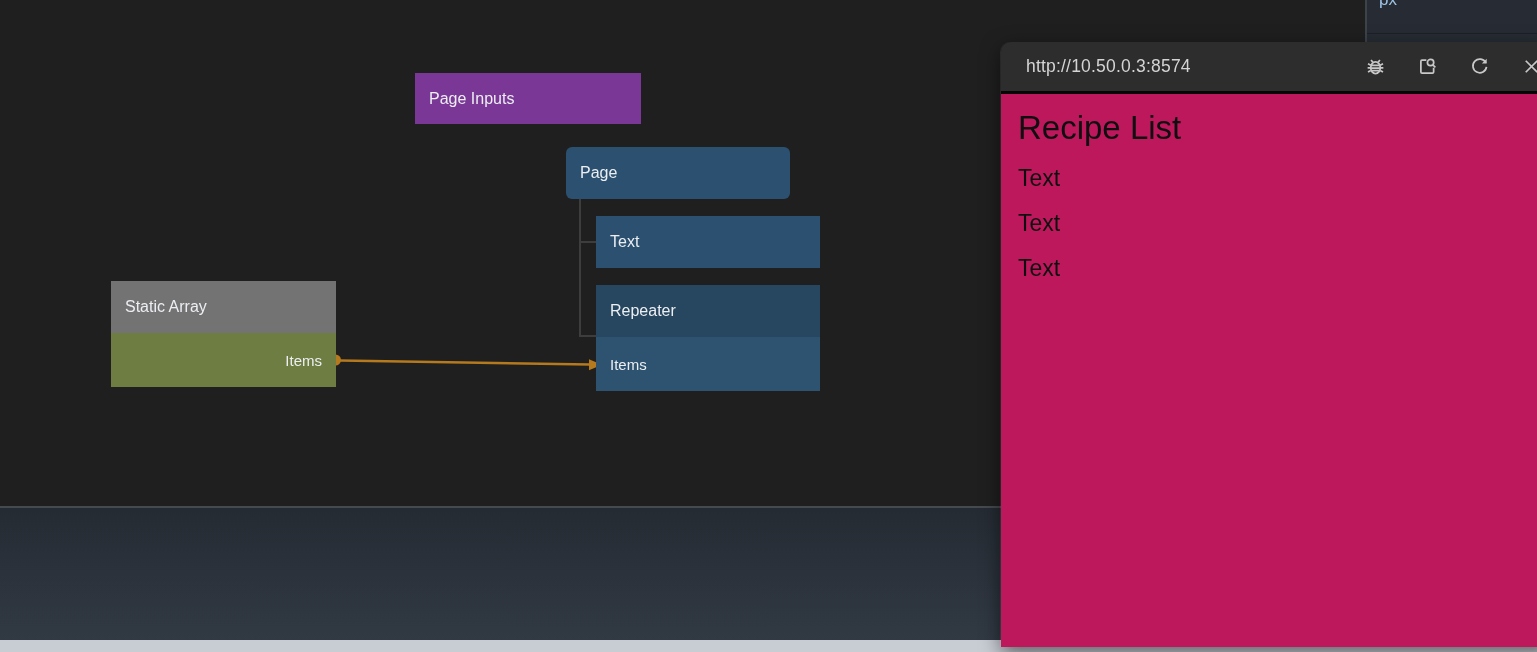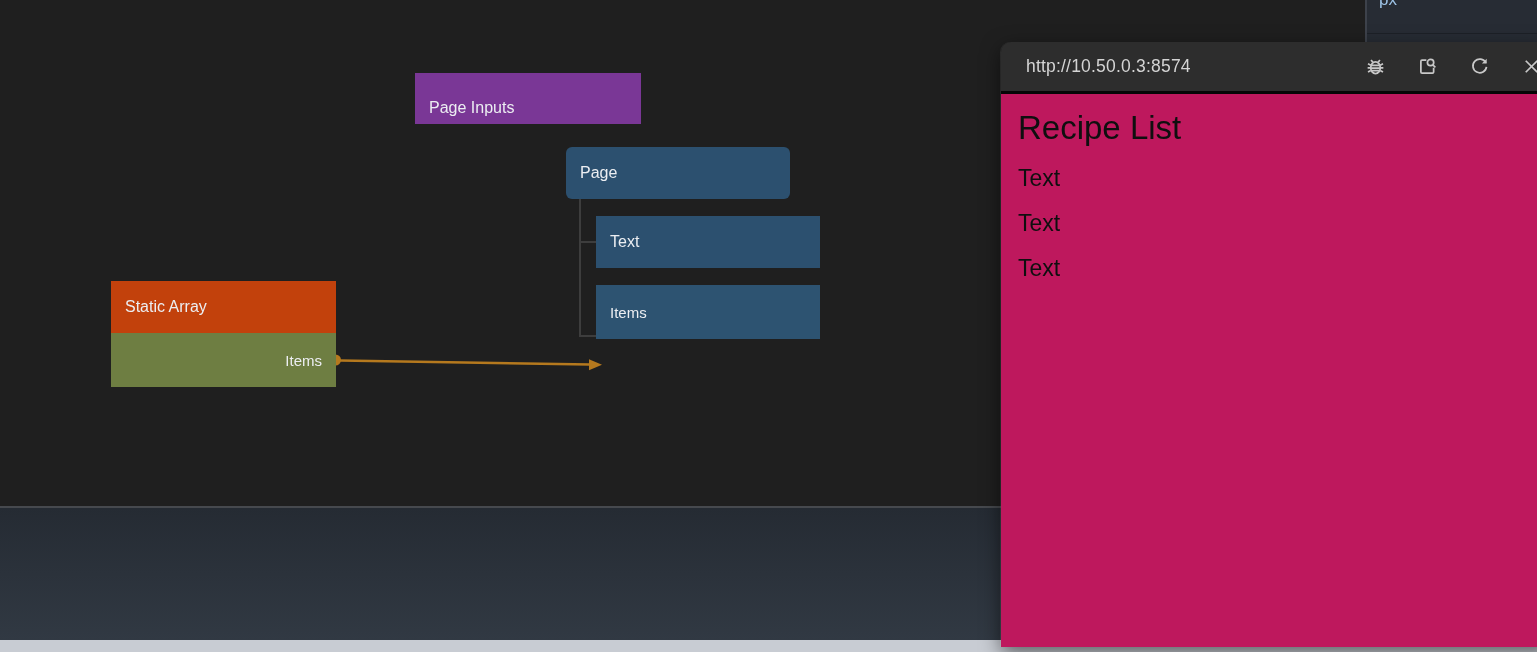--- a/index.html
+++ b/index.html
@@ -16,28 +16,28 @@
   .tl-h1 { left:579px; top:241px; width:17px; height:2px; }
   .tl-h2 { left:579px; top:335px; width:17px; height:2px; }
 
   .conn-svg { position:absolute; left:0; top:0; }
 
   
   .node { position:absolute; color:#eceef2; }
   .node-header { display:flex; align-items:center; height:52px; padding:0 14px; font-size:16px; }
   .node-row    { display:flex; align-items:center; height:54px; padding:0 14px; font-size:15px; }
   .n-page-inputs { left:415px; top:73px;  width:226px; height:51px; background:#7a3796; }
-  .n-page-inputs .node-header { height:51px;margin-top:9px; }
+  .n-page-inputs .node-header { height:51px; }
   .n-page  { left:566px; top:147px; width:224px; height:52px; background:#2c506f;border-radius:6px; }
   .n-text  { left:596px; top:216px; width:224px; height:52px; background:#2c506f; }
   .n-repeater { left:596px; top:285px; width:224px; }
   .n-repeater .node-header { background:#26475f; }
   .n-repeater .node-row    { background:#2d5371; }
   .n-static { left:111px; top:281px; width:225px; }
-  .n-static .node-header { background:#c2410c; }
+  .n-static .node-header { background:#737373; }
   .n-static .node-row    { background:#6e7e42; justify-content:flex-end; }
 
   
   .bottom-panel { position:absolute; left:0; top:506px; width:1537px; height:134px;
     background:linear-gradient(180deg,#252b33 0%,#313943 100%);
     border-top:2px solid #46494e; z-index:1; }
   .gray-bar { position:absolute; left:0; top:640px; width:1537px; height:12px;
     background:#c8ccd3; z-index:3; }
 
   
@@ -89,20 +89,23 @@
     </div>
   </div>
 
   <div class="node n-text">
     <div class="node-header">
       <span>Text</span>
     </div>
   </div>
 
   <div class="node n-repeater">
+    <div class="node-header">
+      <span>Repeater</span>
+    </div>
     <div class="node-row">
       <span>Items</span>
     </div>
   </div>
 
   <div class="node n-static">
     <div class="node-header">
       <span>Static Array</span>
     </div>
     <div class="node-row">

